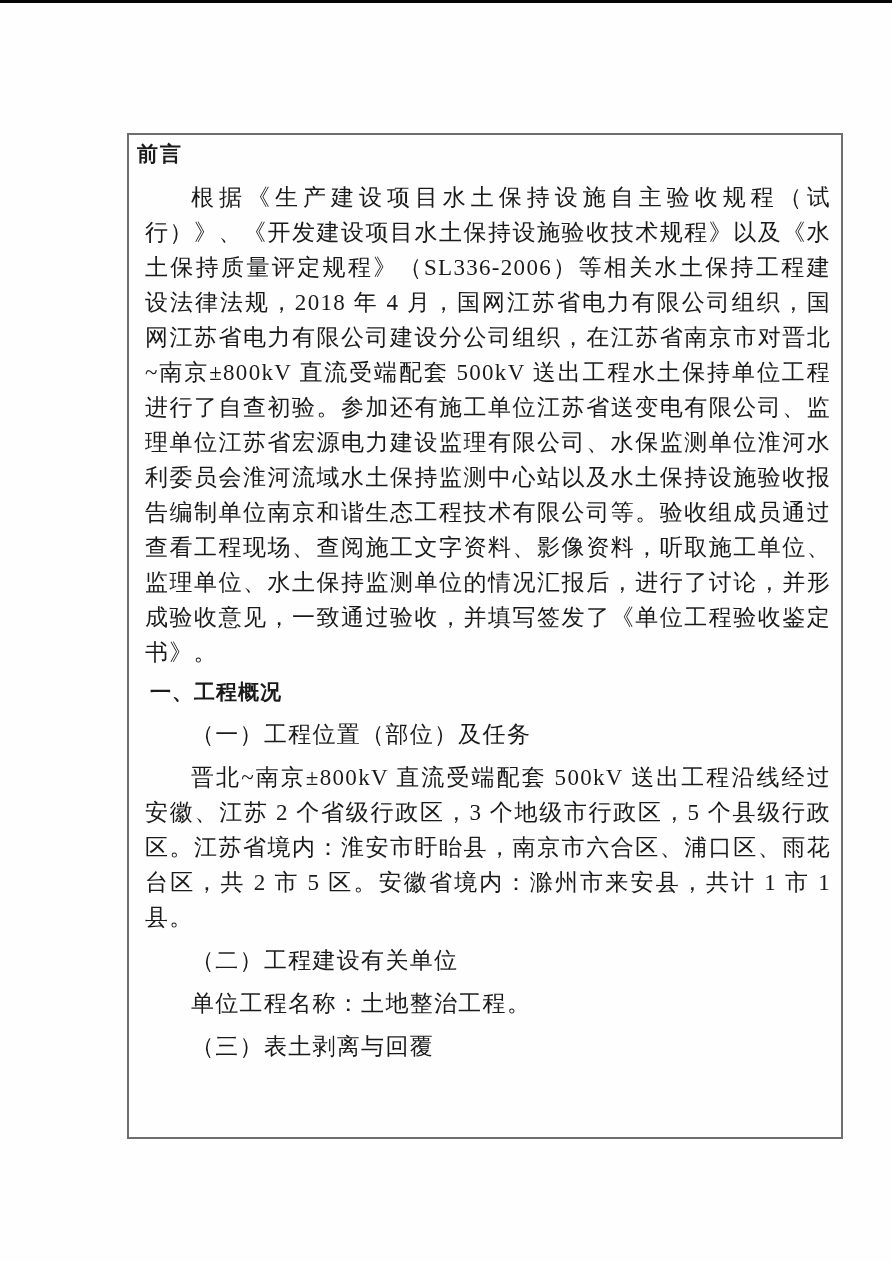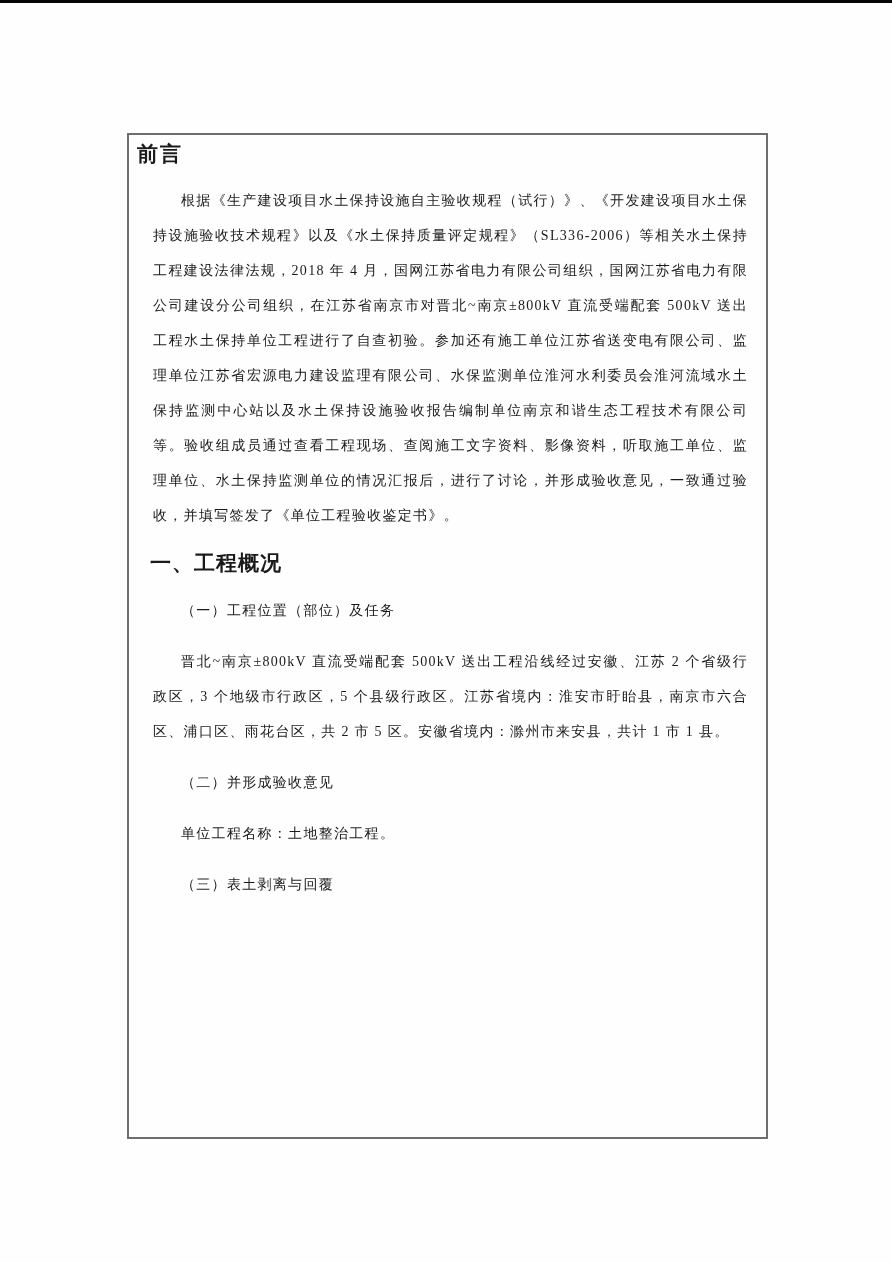--- a/index.html
+++ b/index.html
@@ -26,21 +26,21 @@
     top: 0;
     left: 0;
     width: 892px;
     height: 3px;
     background: #060606;
   }
   .doc-box {
     position: absolute;
     left: 127px;
     top: 133px;
-    width: 641px;
+    width: 716px;
     height: 1006px;
     box-sizing: border-box;
     border: 2px solid #6e6e6e;
     background: #fefefe;
     padding: 6px 2px 12px 8px;
     overflow: hidden;
   }
   .doc-title {
     font-size: 21px;
     font-weight: bold;
@@ -49,23 +49,23 @@
     letter-spacing: 2px;
   }
   .section-title {
     font-size: 21px;
     font-weight: bold;
     line-height: 28px;
     margin: 8px 0 11px 13px;
     letter-spacing: 1px;
   }
   p.body-text {
-    font-size: 14px;
+    font-size: 23px;
     line-height: 35px;
-    margin: 16px;
+    margin: 8px;
     text-align: justify;
     letter-spacing: 1.3px;
     text-indent: 2em;
     word-break: break-all;
   }
 </style>
 </head>
 <body>
 
 <div class="page">
@@ -79,21 +79,21 @@
 
     <h2 class="section-title">一、工程概况</h2>
 
     <p class="body-text">（一）工程位置（部位）及任务</p>
 
 
     <p class="body-text">晋北~南京±800kV 直流受端配套 500kV 送出工程沿线经过安徽、江苏 2 个省级行政区，3 个地级市行政区，5 个县级行政区。江苏省境内：淮安市盱眙县，南京市六合区、浦口区、雨花台区，共 2 市 5 区。安徽省境内：滁州市来安县，共计 1 市 1 县。</p>
 
 
 
-    <p class="body-text">（二）并形成验收意见</p>
+    <p class="body-text">（二）工程建设有关单位</p>
 
     <p class="body-text">单位工程名称：土地整治工程。</p>
 
 
     <p class="body-text">（三）表土剥离与回覆</p>
 
   </div>
 </div>
 
 </body></html>

